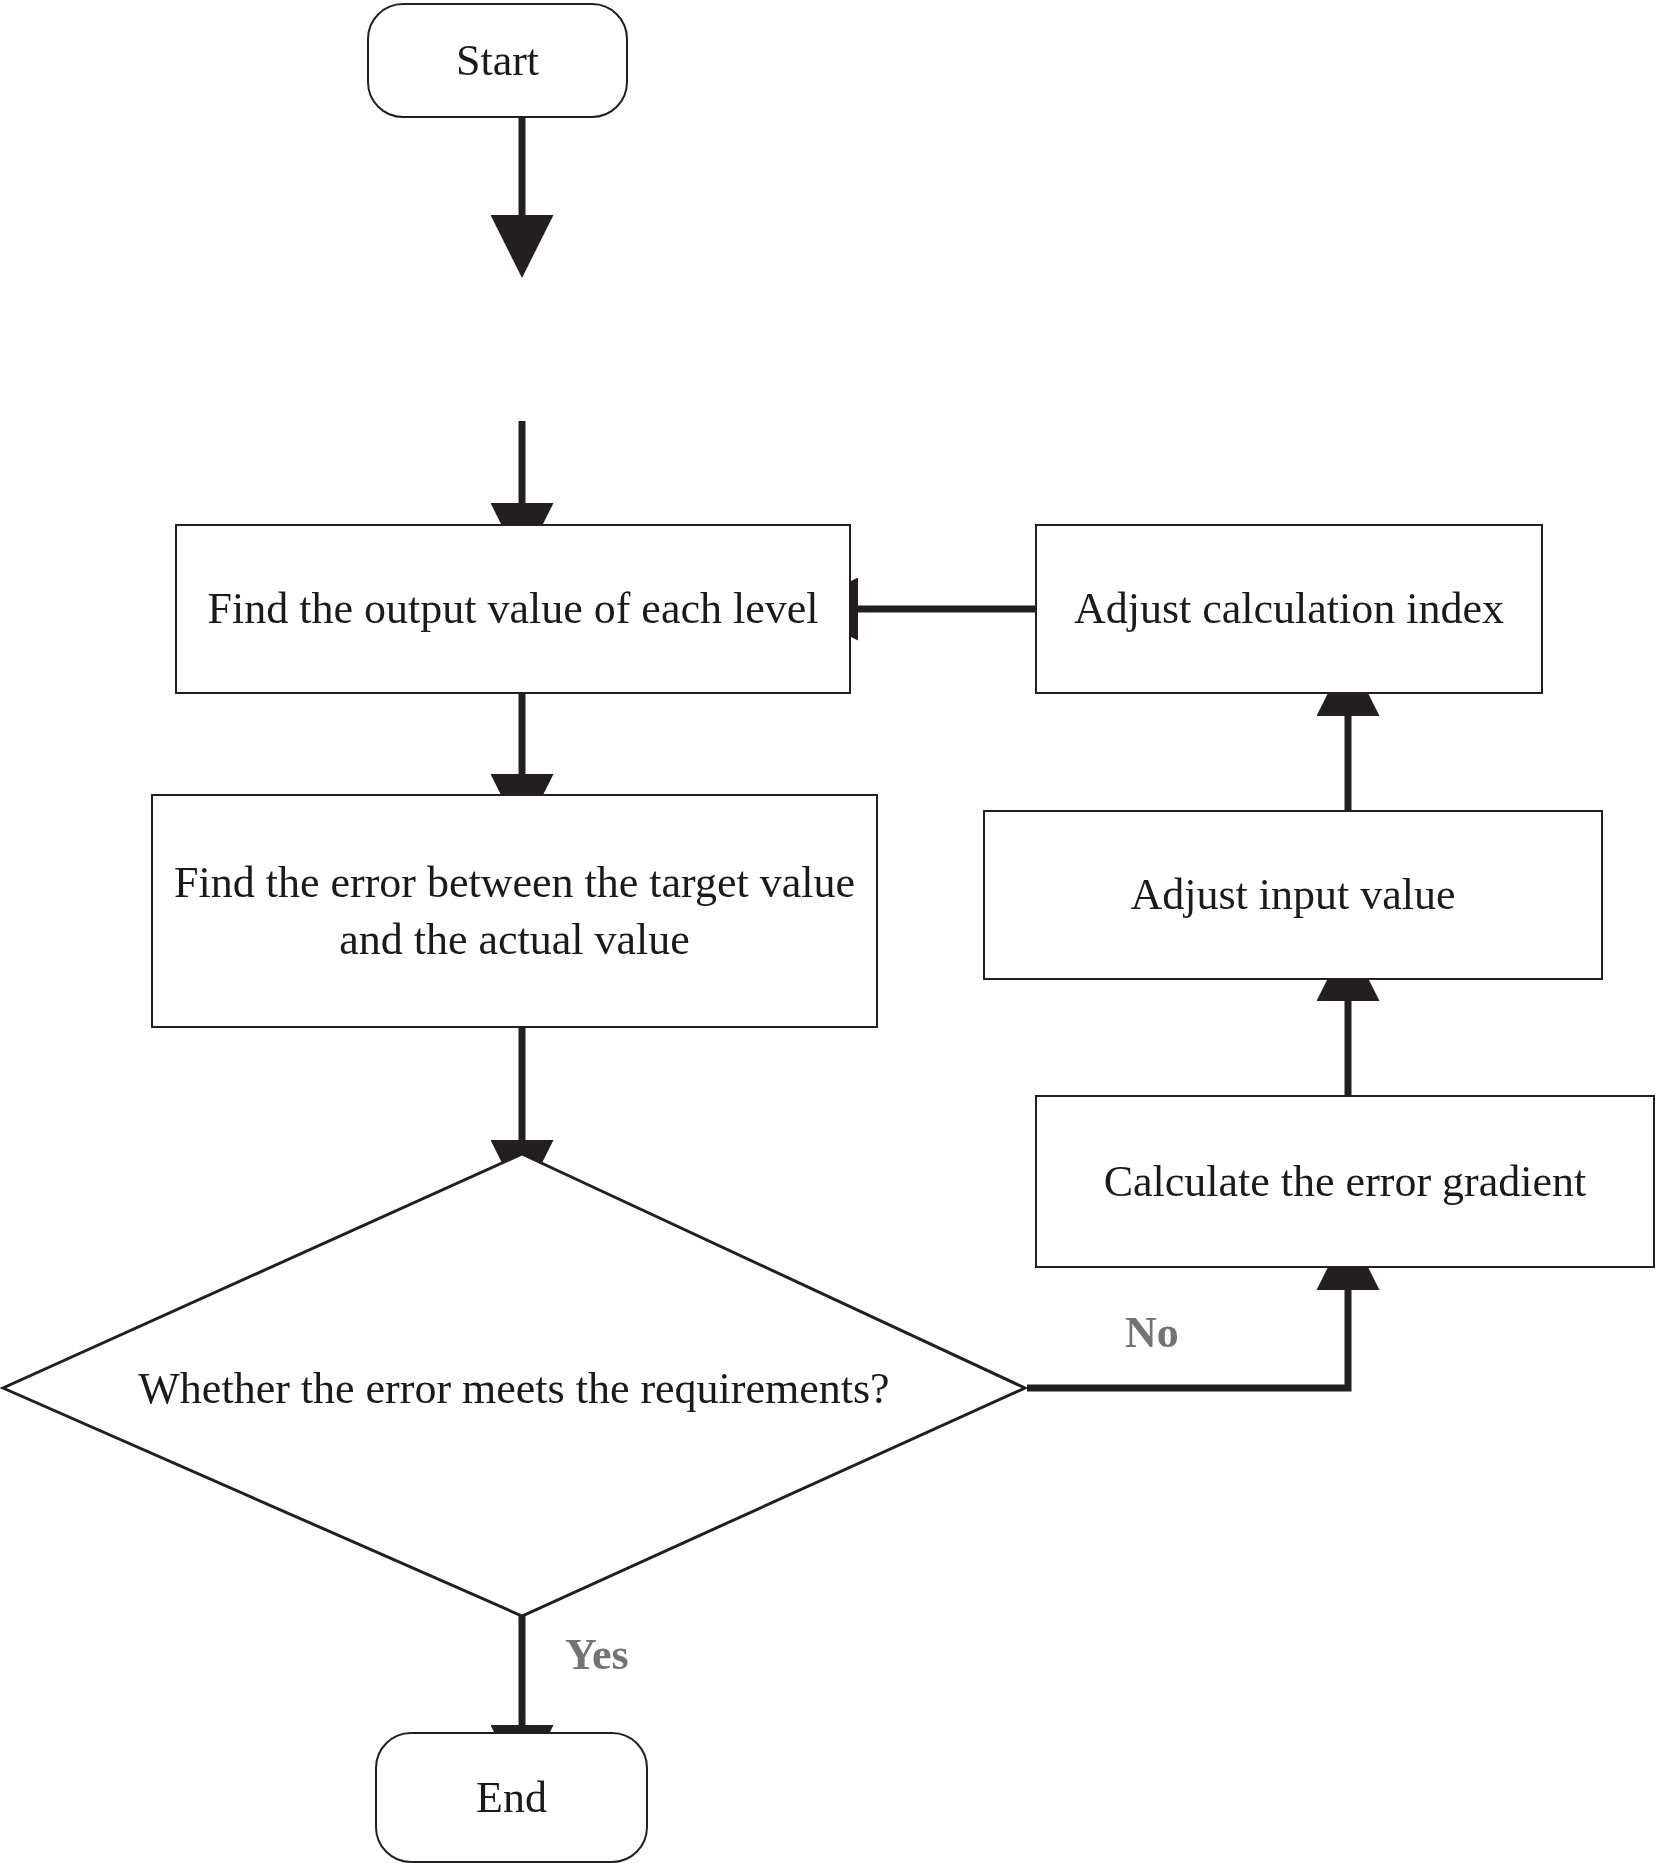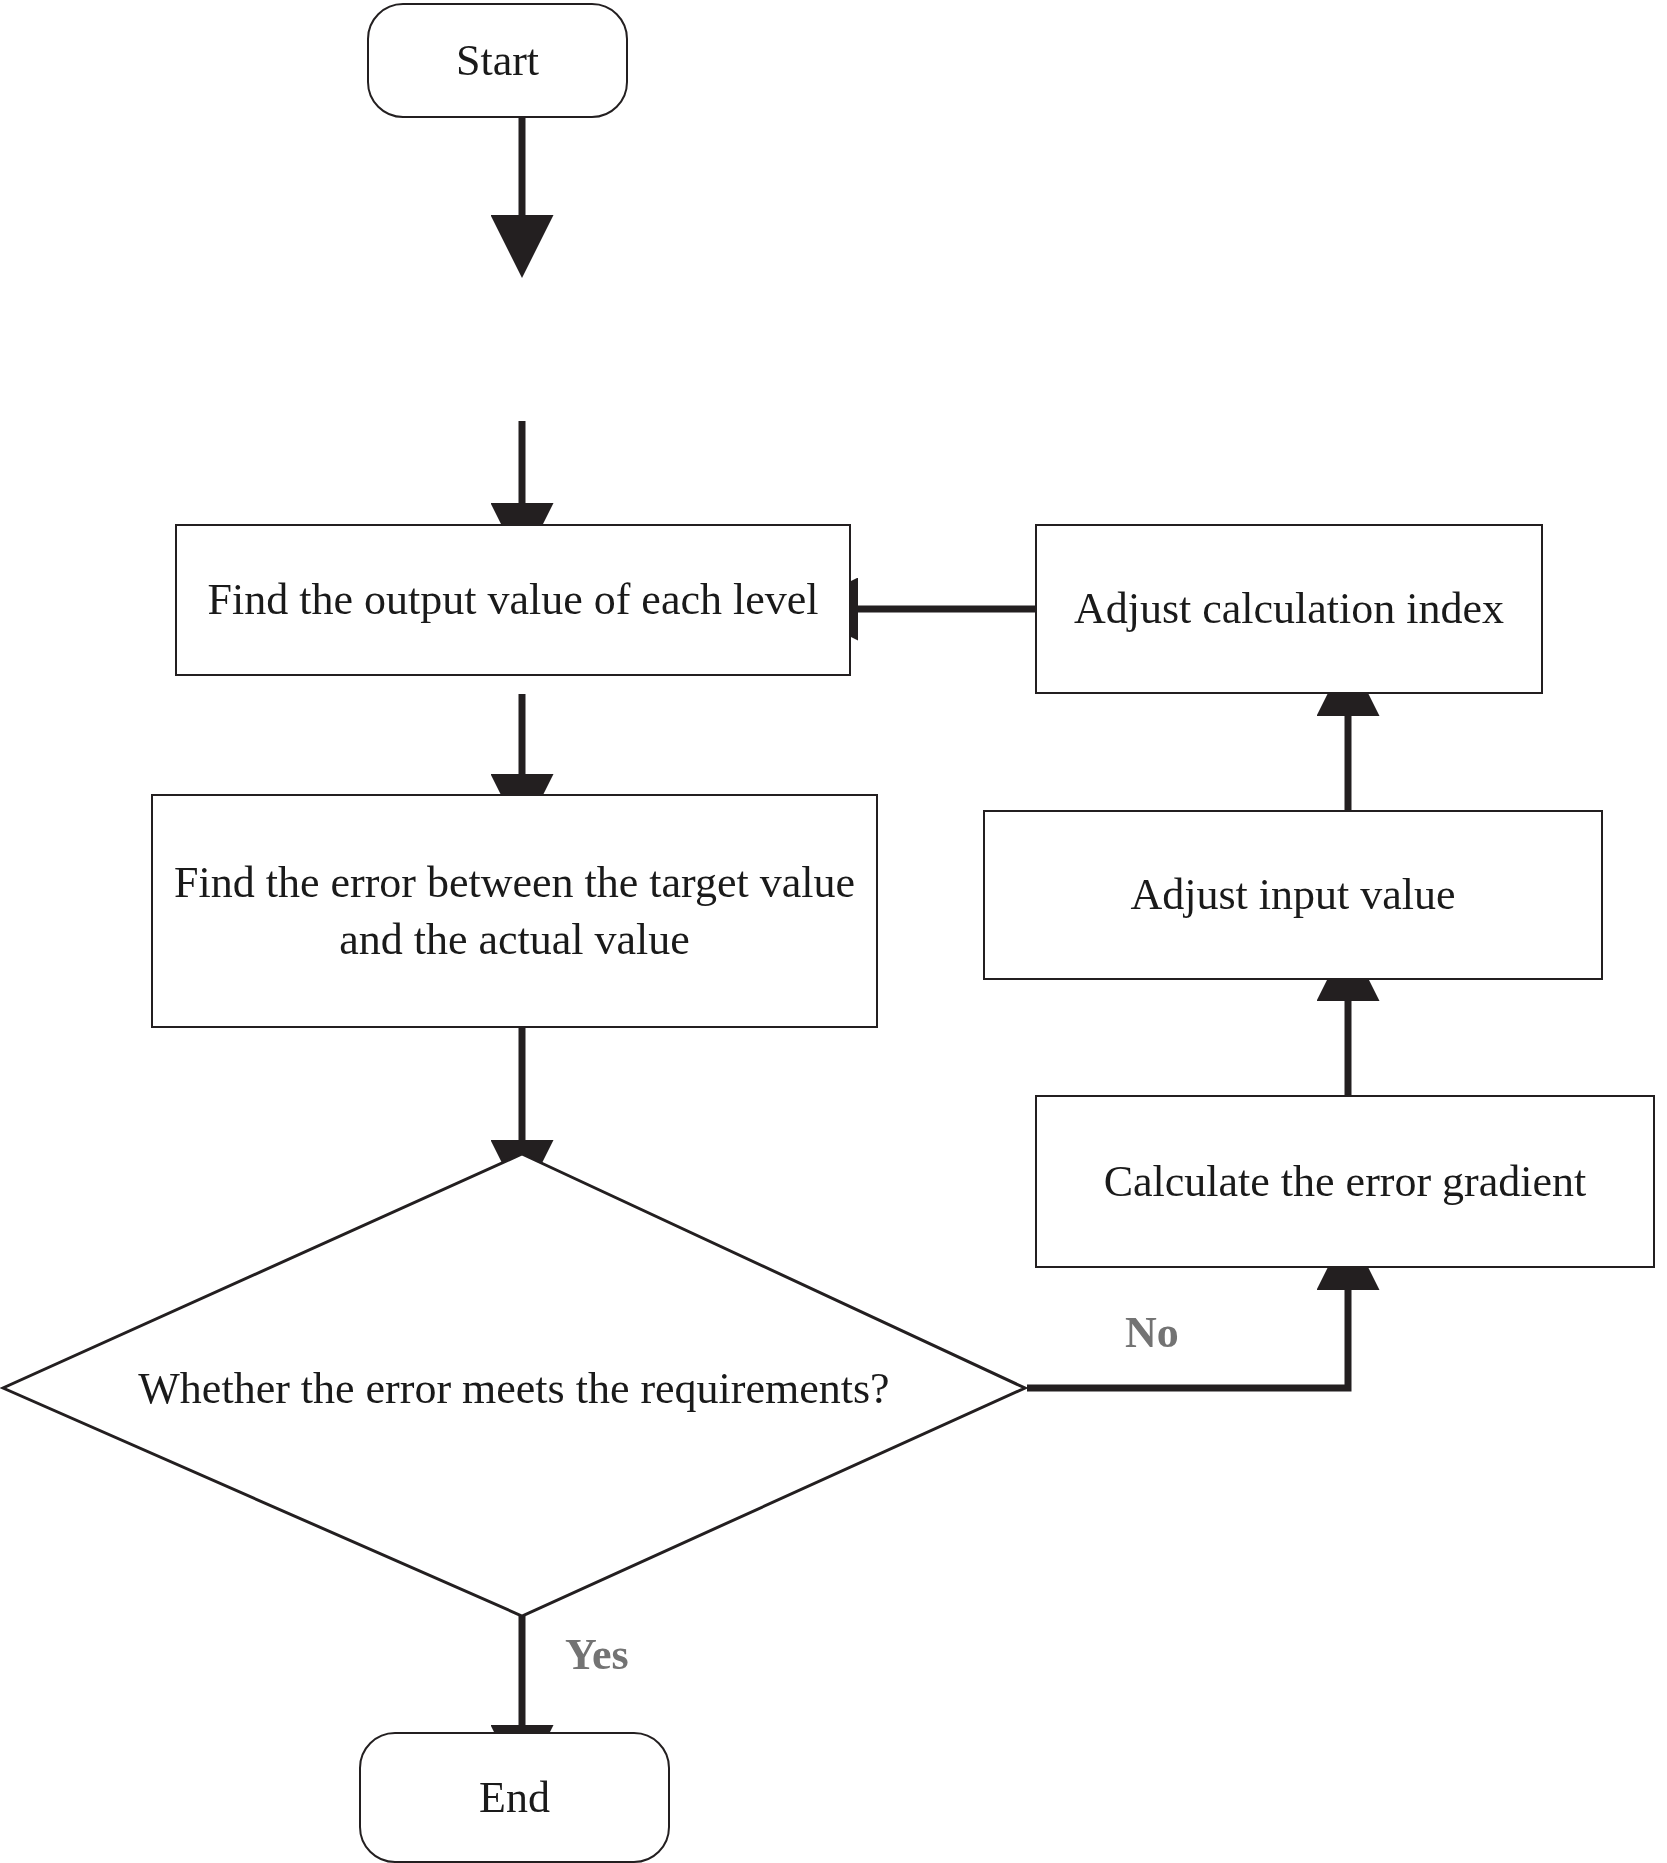--- a/index.html
+++ b/index.html
@@ -95,33 +95,33 @@
     <line x1="1035" y1="609" x2="851" y2="609" stroke="#231f20" stroke-width="7" marker-end="url(#arrow)"></line>
 
     <polygon points="522,1154 1025,1388 522,1616 3,1388" fill="#ffffff" stroke="#231f20" stroke-width="3"></polygon>
   </svg>
 
   <div class="node terminal" style="left:367px; top:3px; width:261px; height:115px;">
     <span>Start</span>
   </div>
 
 
-  <div class="node process" style="left:175px; top:524px; width:676px; height:152px;">
+  <div class="node process" style="left:175px; top:524px; width:676px; height:170px;">
     <span>Find the output value of each level</span>
   </div>
 
   <div class="node process" style="left:151px; top:794px; width:727px; height:234px;">
     <span>Find the error between the target value and the actual value</span>
   </div>
 
   <div class="decision-text" style="left:3px; top:1348px; width:1022px; height:80px;">
     <span>Whether the error meets the requirements?</span>
   </div>
 
-  <div class="node terminal" style="left:359px; top:1732px; width:311px; height:131px;">
+  <div class="node terminal" style="left:375px; top:1732px; width:273px; height:131px;">
     <span>End</span>
   </div>
 
   <div class="node process" style="left:1035px; top:524px; width:508px; height:170px;">
     <span>Adjust calculation index</span>
   </div>
 
   <div class="node process" style="left:983px; top:810px; width:620px; height:170px;">
     <span>Adjust input value</span>
   </div>

